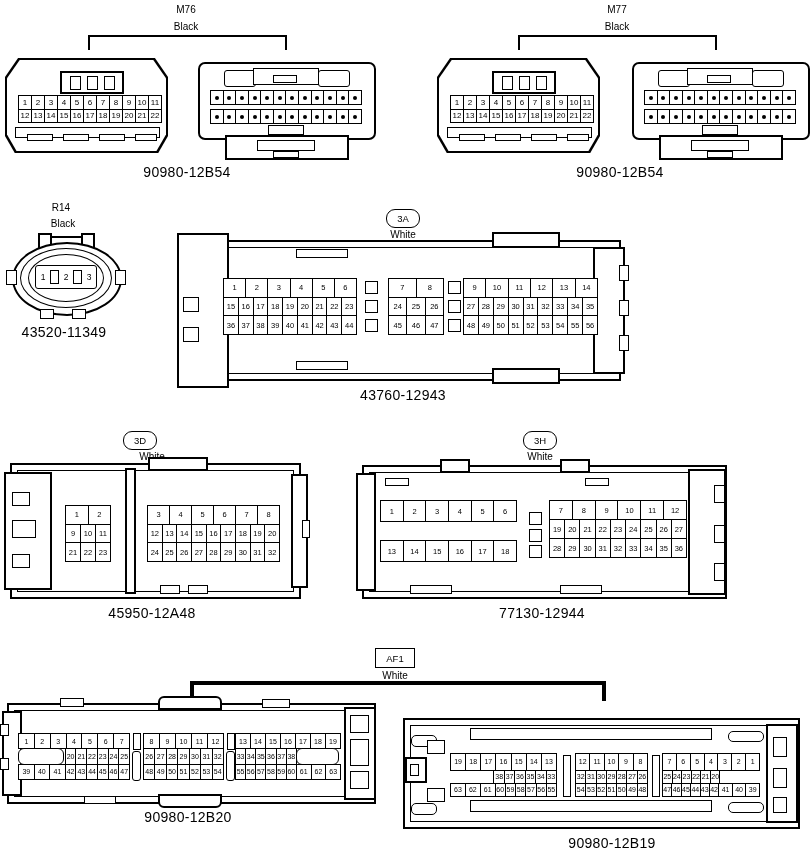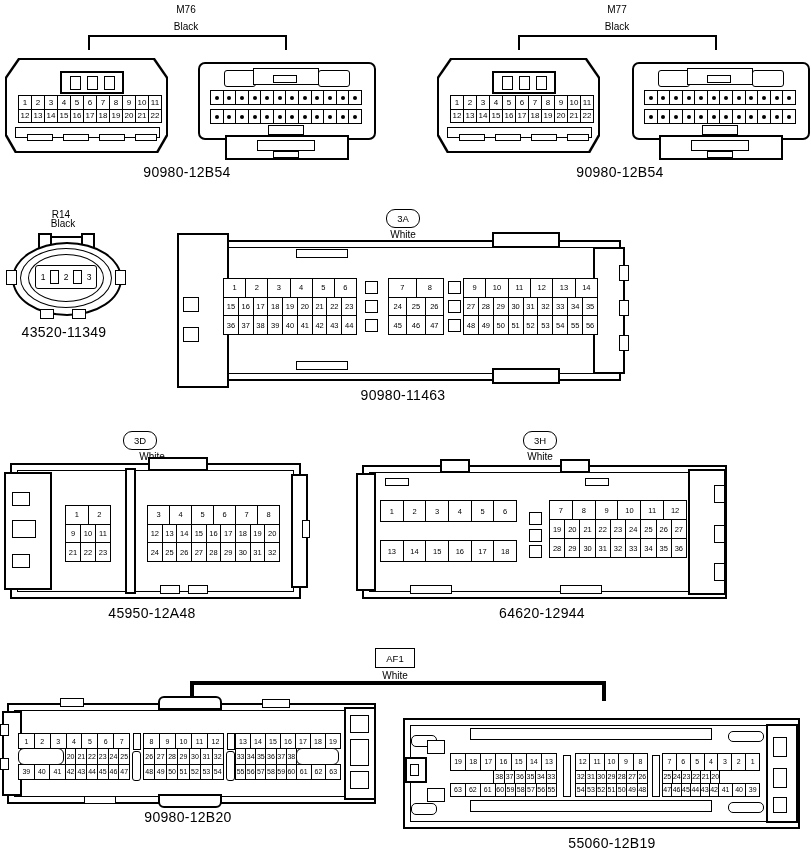--- a/index.html
+++ b/index.html
@@ -216,21 +216,21 @@
         <div class="dcell"></div>
       </div>
     <div class="feat1" style="left:68px;top:61px;width:34px;height:8px"></div>
   </div>
   <div class="feat" style="left:659px;top:135px;width:120px;height:21px">
     <i class="feat1" style="left:30px;top:3px;width:56px;height:9px"></i>
     <i class="feat1" style="left:46px;bottom:0;width:24px;height:5px"></i>
   </div>
   <div class="part" style="left:620px;top:164px">90980-12B54</div>
 
-  <div class="lab" style="left:61px;top:209px">R14</div>
+  <div class="lab" style="left:61px;top:202px">R14</div>
   <div class="lab" style="left:63px;top:218px">Black</div>
   <div class="feat" style="left:41px;top:236px;width:47px;height:9px"></div>
   <div class="feat" style="left:38px;top:233px;width:10px;height:16px"></div>
   <div class="feat" style="left:81px;top:233px;width:10px;height:16px"></div>
   <div class="oval" style="left:12px;top:242px;width:106px;height:70px"></div>
   <div class="oval" style="left:20px;top:248px;width:90px;height:58px;border-width:1.5px"></div>
   <div class="oval" style="left:28px;top:254px;width:74px;height:46px;border-width:1px"></div>
   <div class="feat1" style="left:6px;top:270px;width:9px;height:13px"></div>
   <div class="feat1" style="left:115px;top:270px;width:9px;height:13px"></div>
   <div class="feat1 pinslot" style="left:35px;top:265px;width:60px;height:22px;border-radius:3px">
@@ -344,21 +344,21 @@
   <div class="sepsq" style="left:365px;top:281px;height:51px">
       <i></i>
       <i></i>
       <i></i>
     </div>
   <div class="sepsq" style="left:448px;top:281px;height:51px">
       <i></i>
       <i></i>
       <i></i>
     </div>
-  <div class="part" style="left:403px;top:387px">90980-11463</div>
+  <div class="part" style="left:403px;top:387px">43760-12943</div>
 
   <div class="oval-tag" style="left:140px;top:431px;width:32px;height:17px">3D</div>
   <div class="lab" style="left:152px;top:451px">White</div>
   <div class="feat" style="left:10px;top:463px;width:287px;height:132px">
     <div class="feat1" style="left:5px;top:5px;right:5px;bottom:5px"></div>
   </div>
   <div class="feat" style="left:148px;top:457px;width:56px;height:10px"></div>
   <div class="feat" style="left:4px;top:472px;width:44px;height:114px">
     <i class="feat1" style="left:6px;top:18px;width:16px;height:12px"></i>
     <i class="feat1" style="left:6px;top:46px;width:22px;height:16px"></i>
@@ -483,21 +483,21 @@
         <div class="pcell" style="flex-grow: 1;">36</div>
       </div>
     </div>
   <div class="sepsq" style="left:529px;top:512px;height:46px">
       <i></i>
       <i></i>
       <i></i>
     </div>
   <div class="feat1" style="left:410px;top:585px;width:40px;height:7px"></div>
   <div class="feat1" style="left:560px;top:585px;width:40px;height:7px"></div>
-  <div class="part" style="left:542px;top:605px">64620-12944</div>
+  <div class="part" style="left:542px;top:605px">77130-12944</div>
 
   <div class="oval-tag box-tag" style="left:395px;top:648px;width:38px;height:18px">AF1</div>
   <div class="lab" style="left:395px;top:670px">White</div>
   <div class="bracket thick" style="left:190px;top:681px;width:408px;height:16px"></div>
 
   <div class="feat" style="left:7px;top:703px;width:365px;height:97px">
     <div class="feat1" style="left:5px;top:5px;right:5px;bottom:5px"></div>
   </div>
   <div class="feat" style="left:2px;top:711px;width:16px;height:81px"></div>
   <div class="feat1" style="left:0;top:724px;width:7px;height:10px"></div>
@@ -710,15 +710,15 @@
         <div class="pcell" style="flex-grow: 2;">44</div>
         <div class="pcell" style="flex-grow: 2;">43</div>
         <div class="pcell" style="flex-grow: 2;">42</div>
         <div class="pcell" style="flex-grow: 3;">41</div>
         <div class="pcell" style="flex-grow: 3;">40</div>
         <div class="pcell" style="flex-grow: 3;">39</div>
       </div>
     </div>
   <div class="feat1" style="left:563px;top:755px;width:6px;height:40px"></div>
   <div class="feat1" style="left:652px;top:755px;width:6px;height:40px"></div>
-  <div class="part" style="left:612px;top:835px">55060-12B19</div>
+  <div class="part" style="left:612px;top:835px">90980-12B19</div>
 
 </div>
 
 </body></html>

